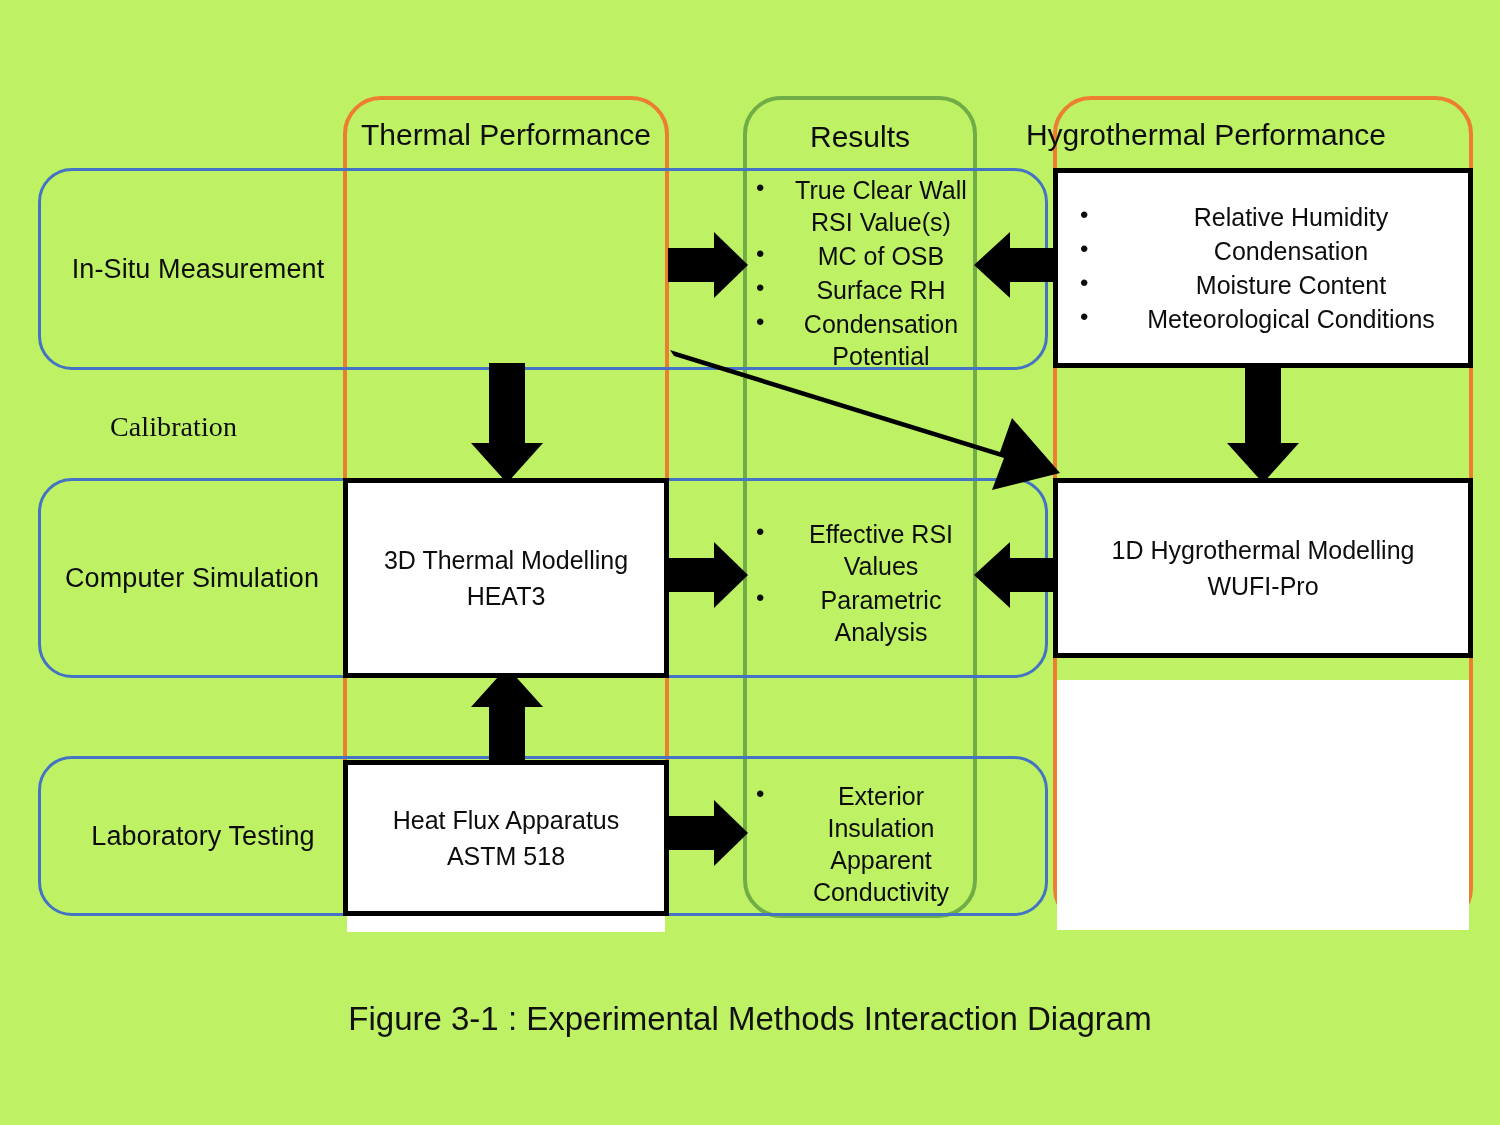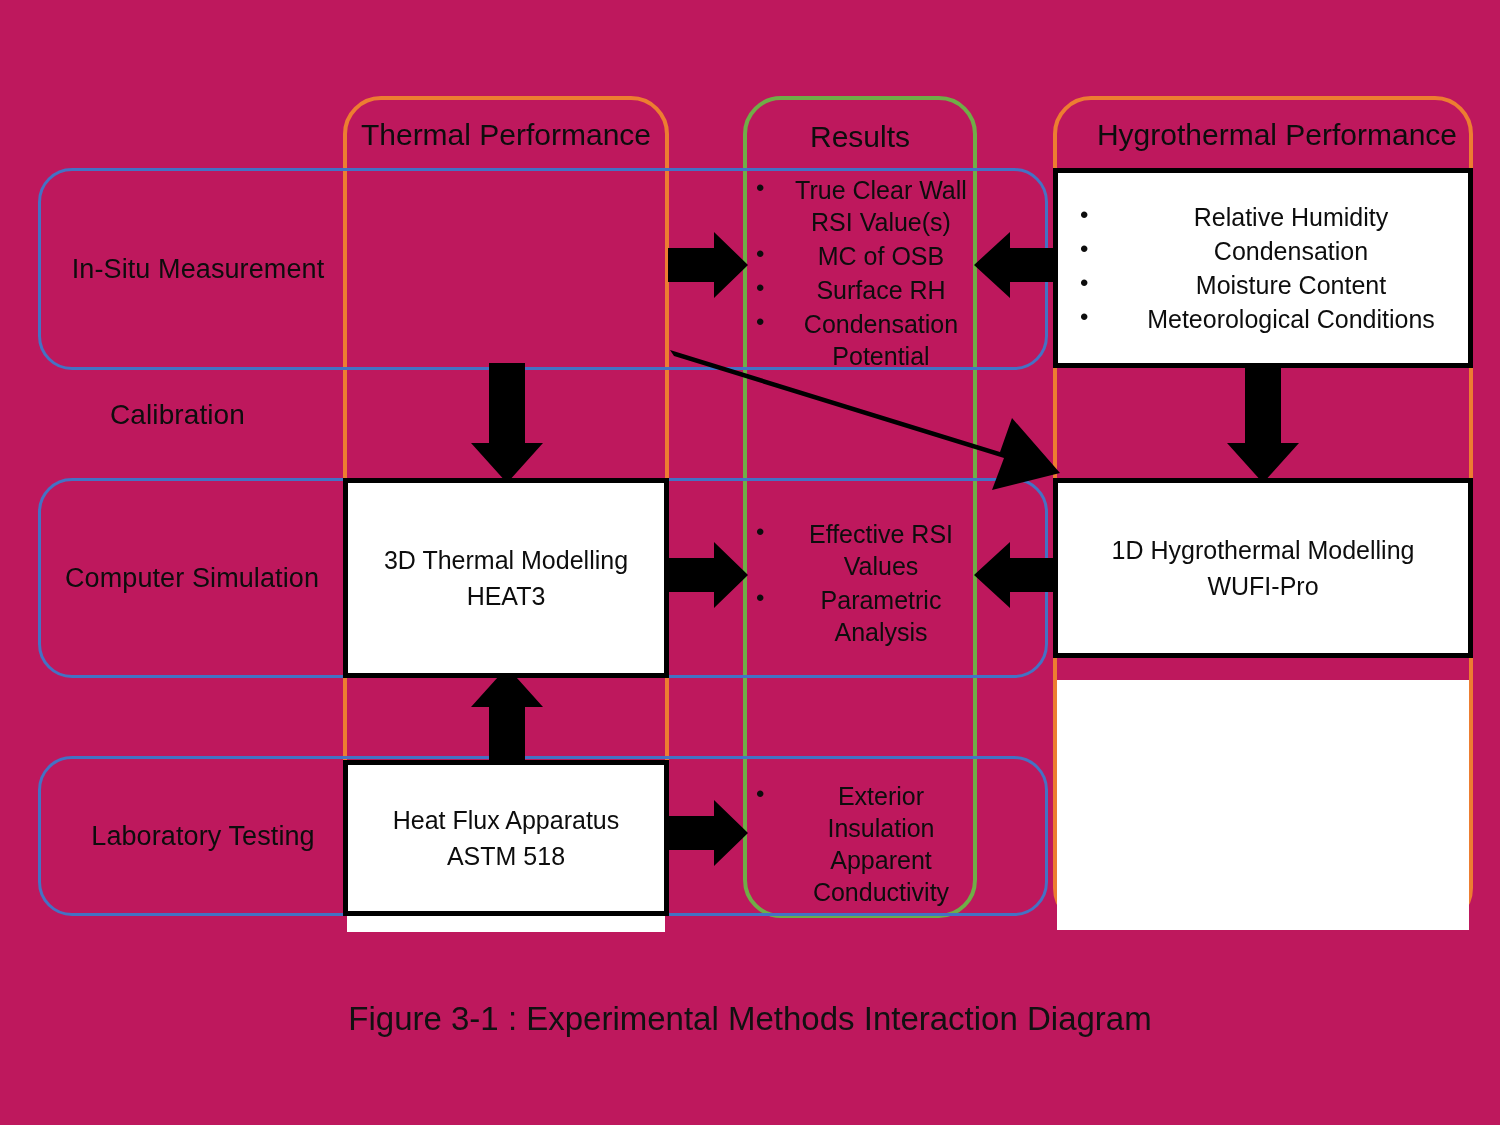--- a/index.html
+++ b/index.html
@@ -2,21 +2,21 @@
 <html><head>
 <meta charset="utf-8">
 <style>
   html,body{margin:0;padding:0;background:#ffffff;}
   body{
     width:1500px;height:1125px;
     font-family:"Liberation Sans","DejaVu Sans",sans-serif;
     color:#0d0d0d;
     overflow:hidden;
   }
-  #stage{position:relative;width:1500px;height:1125px;background:#be185d;}
+  #stage{position:relative;width:1500px;height:1125px;background:#bef264;}
 
   
   .abs{position:absolute;box-sizing:border-box;text-align:center;}
 
   
   .lane{
     border:3px solid #4472C4;
     border-radius:34px;
     background:transparent;
   }
@@ -103,32 +103,32 @@
 
   <div class="abs col-green" style="left:743px;top:96px;width:234px;height:822px;"></div>
 
   <div class="abs col-orange" style="left:1053px;top:96px;width:420px;height:830px;"></div>
 
   <div class="abs mask" style="left:347px;top:914px;width:318px;height:18px;"></div>
   <div class="abs mask" style="left:1057px;top:680px;width:412px;height:250px;"></div>
 
   <div class="col-title" style="left:343px;top:118px;width:326px;">Thermal Performance</div>
   <div class="col-title" style="left:743px;top:120px;width:234px;">Results</div>
-  <div class="col-title" style="left:1062px;top:118px;width:430px;">Hygrothermal Performance</div>
+  <div class="col-title" style="left:991px;top:118px;width:430px;">Hygrothermal Performance</div>
 
   <div class="abs lane" style="left:38px;top:168px;width:1010px;height:202px;"></div>
   <div class="lane-label" style="left:48px;top:168px;width:300px;height:202px;justify-content:center;">In-Situ Measurement</div>
 
   <div class="abs lane" style="left:38px;top:478px;width:1010px;height:200px;"></div>
   <div class="lane-label" style="left:42px;top:478px;width:300px;height:200px;justify-content:center;">Computer Simulation</div>
 
   <div class="abs lane" style="left:38px;top:756px;width:1010px;height:160px;"></div>
   <div class="lane-label" style="left:58px;top:756px;width:290px;height:160px;justify-content:center;">Laboratory Testing</div>
 
-  <div class="lane-label" style="left:110px;top:399px;font-size:28px;">Calibration</div>
+  <div class="lane-label" style="left:110px;top:411px;font-size:28px;font-family:Liberation Serif, serif;">Calibration</div>
 
   <svg id="arrows" viewBox="0 0 1500 1125">
 
     <g>
       <polygon points="668,248 714,248 714,232 748,265 714,298 714,282 668,282" fill="#000"></polygon>
     </g>
 
     <g>
       <polygon points="1053,248 1010,248 1010,232 974,265 1010,298 1010,282 1053,282" fill="#000"></polygon>
     </g>

